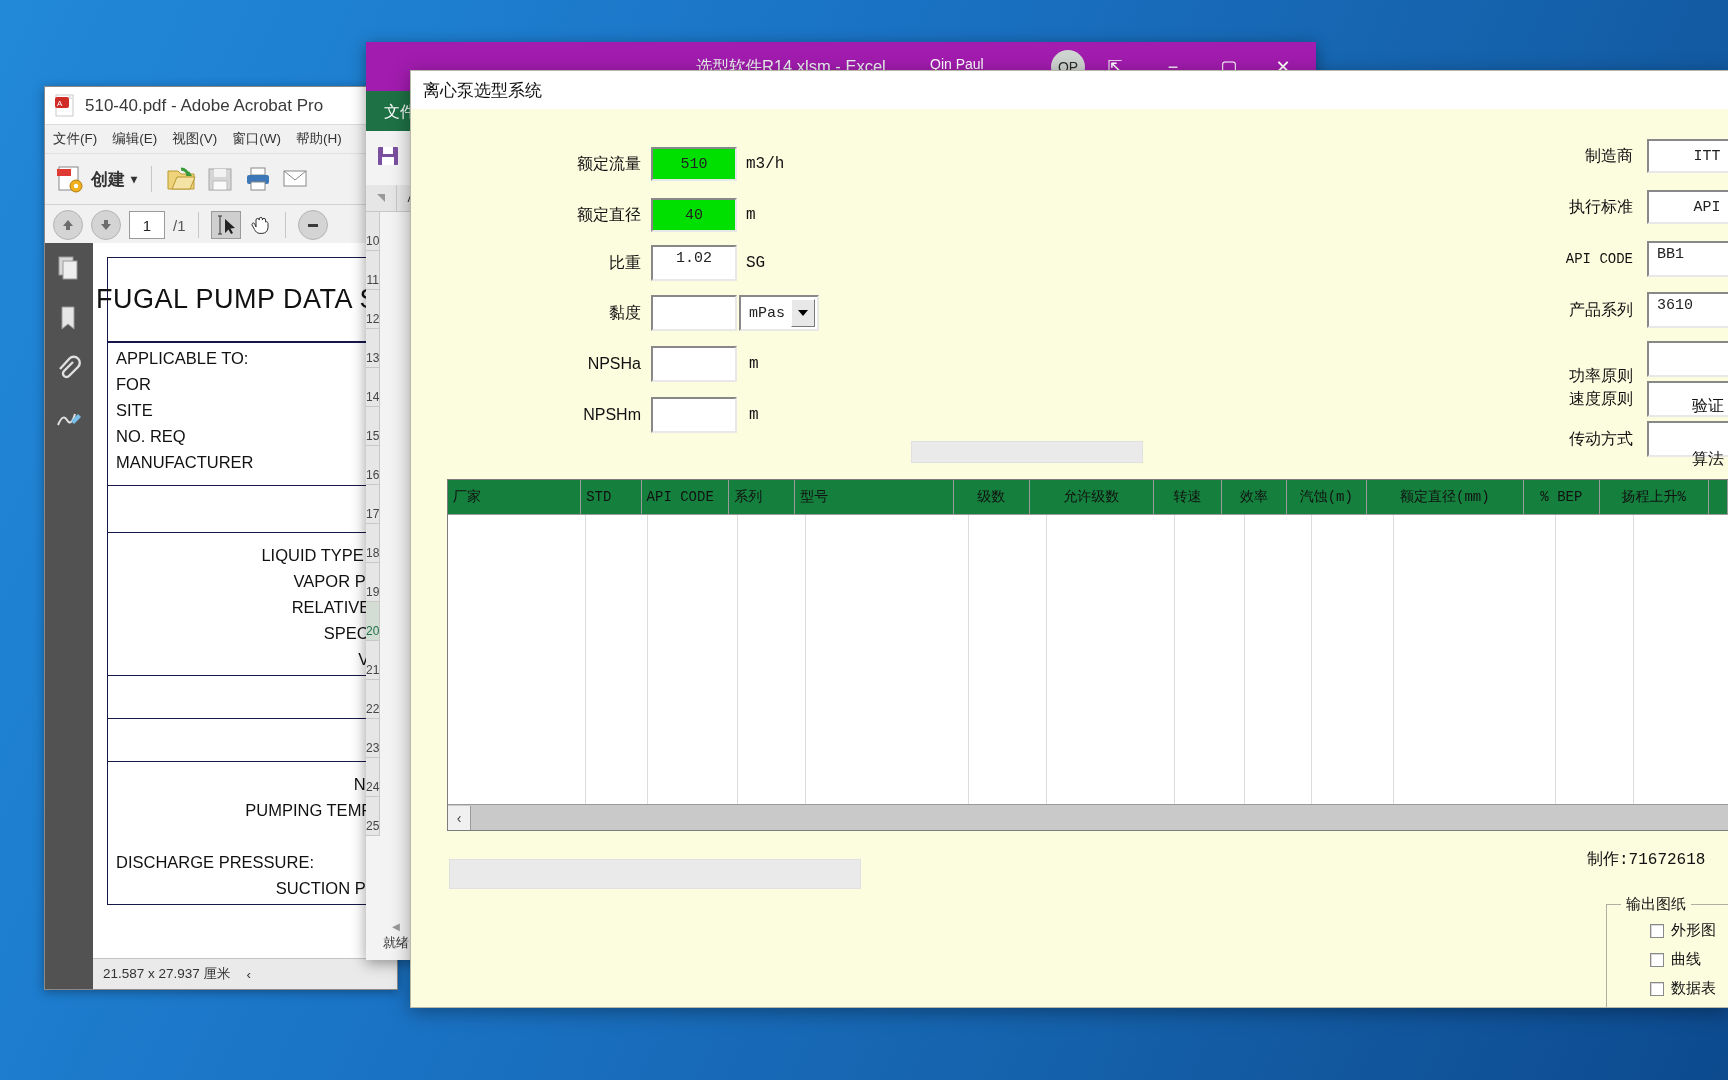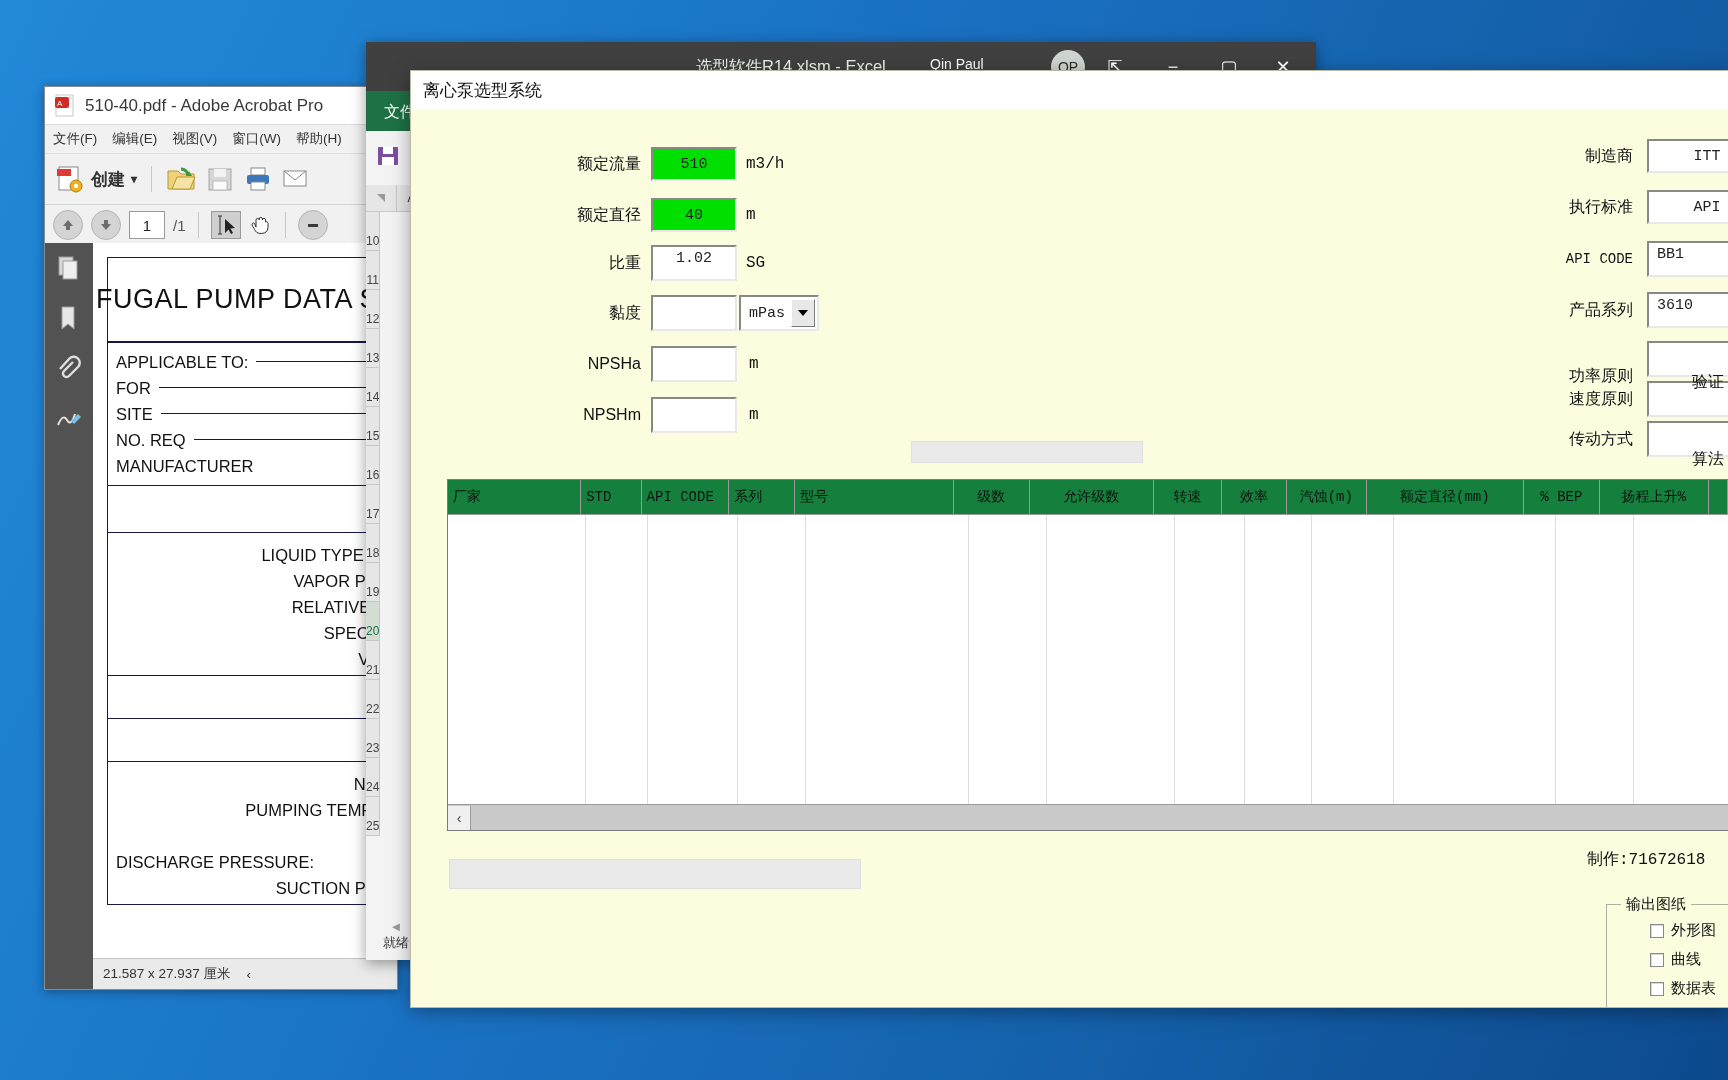--- a/index.html
+++ b/index.html
@@ -38,36 +38,36 @@
   .acro-body{position:absolute;left:0;top:156px;right:0;bottom:0;background:#6e6e6e;display:flex;}
   .acro-rail{width:48px;background:#525252;padding-top:12px;display:flex;flex-direction:column;
     align-items:center;gap:22px;}
   .rail-ico{width:28px;height:28px;}
   .acro-page{flex:1;background:#ffffff;position:relative;overflow:hidden;}
   .pdf-inner{position:absolute;left:14px;top:14px;right:-60px;bottom:40px;background:#fff;}
   .pdf-hdr{height:86px;border:1px solid #17174a;border-bottom:2px solid #17174a;
     display:flex;align-items:center;justify-content:flex-end;padding-right:4px;box-sizing:border-box;}
   .pdf-hdr span{font-size:27px;color:#111;letter-spacing:.5px;white-space:nowrap;}
   .pdf-sec{border:1px solid #17174a;border-top:none;padding:6px 0 6px 0;}
-  .pdf-row{display:flex;align-items:center;font-size:16.5px;color:#111;height:26px;
-    padding-left:8px;white-space:nowrap;}
+  .pdf-row{display:flex;align-items:flex-start;font-size:16.5px;color:#111;height:26px;
+    padding-left:8px;white-space:nowrap;flex-direction:column;}
   .pdf-row .lbl{flex:0 0 auto;}
   .pdf-row .line{flex:1;border-bottom:1px solid #17174a;margin-left:8px;margin-bottom:3px;height:1px;
     position:relative;}
   .pdf-row .val{position:absolute;right:6px;bottom:1px;font-size:17px;color:#1a1ac0;}
   .pdf-rowr{display:flex;justify-content:flex-end;font-size:16.5px;color:#111;height:26px;
     padding-right:6px;white-space:nowrap;align-items:flex-end;}
   .acro-status{position:absolute;left:48px;right:0;bottom:0;height:30px;background:#eaeaea;
     border-top:1px solid #c4c4c4;display:flex;align-items:center;padding-left:10px;gap:16px;
     font-size:13.5px;color:#333;}
 
   
   .excel{position:absolute;left:366px;top:42px;width:950px;height:918px;
     background:#f3f3f3;box-shadow:0 3px 14px rgba(0,0,0,.4);overflow:hidden;}
-  .xl-title{height:49px;background:#404040;position:relative;}
+  .xl-title{height:49px;background:#a21caf;position:relative;}
   .xl-title .xl-name{position:absolute;left:330px;top:14px;font-size:16.5px;color:#eaf3ee;white-space:nowrap;}
   .xl-title .xl-user{position:absolute;left:564px;top:14px;font-size:14px;color:#fff;white-space:nowrap;}
   .xl-avatar{position:absolute;left:685px;top:8px;width:34px;height:34px;border-radius:50%;
     background:#cfd6d2;display:flex;align-items:center;justify-content:center;font-size:14px;color:#2b2b2b;}
   .xl-wbtn{position:absolute;top:12px;width:34px;height:26px;color:#fff;font-size:18px;
     display:flex;align-items:center;justify-content:center;}
   .xl-ribbon{height:40px;background:#1e7145;display:flex;align-items:flex-end;padding-left:8px;}
   .xl-ribbon .tab{color:#fff;font-size:16px;padding:4px 10px 8px 10px;}
   .xl-qat{height:54px;background:#f3f3f3;display:flex;align-items:center;padding-left:10px;gap:12px;
     border-bottom:1px solid #dcdcdc;}
@@ -489,21 +489,21 @@
       </span>
     </div>
     <div class="fld" style="left:1130px;top:312px;">
       <span class="flabel" style="width:92px;">传动方式</span>
       <span class="combo" style="width:120px;height:36px;margin-left:14px;">
         <span class="ctext"></span>
 
       </span>
     </div>
 
-    <span class="flabel" style="position:absolute;left:1281px;top:263px;">验证</span>
+    <span class="flabel" style="position:absolute;left:1281px;top:287px;">验证</span>
     <span class="flabel" style="position:absolute;left:1281px;top:340px;">算法</span>
 
     <div class="tablewrap">
       <div class="thead">
         <span class="th l" style="width:137px;">厂家</span>
         <span class="th l" style="width:62px;">STD</span>
         <span class="th l" style="width:90px;">API CODE</span>
         <span class="th l" style="width:68px;">系列</span>
         <span class="th l" style="width:163px;">型号</span>
         <span class="th" style="width:78px;">级数</span>

